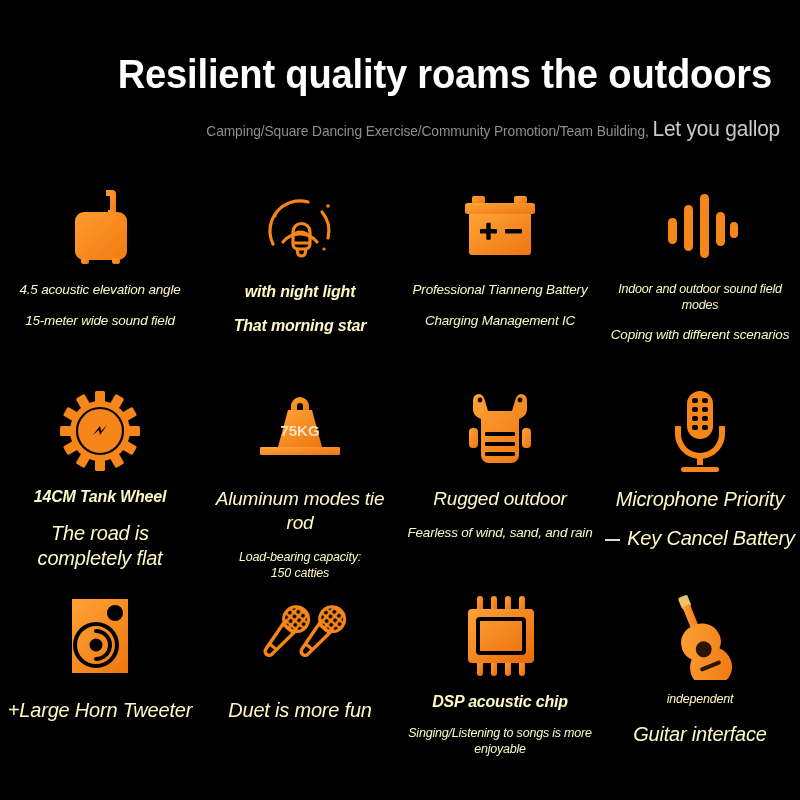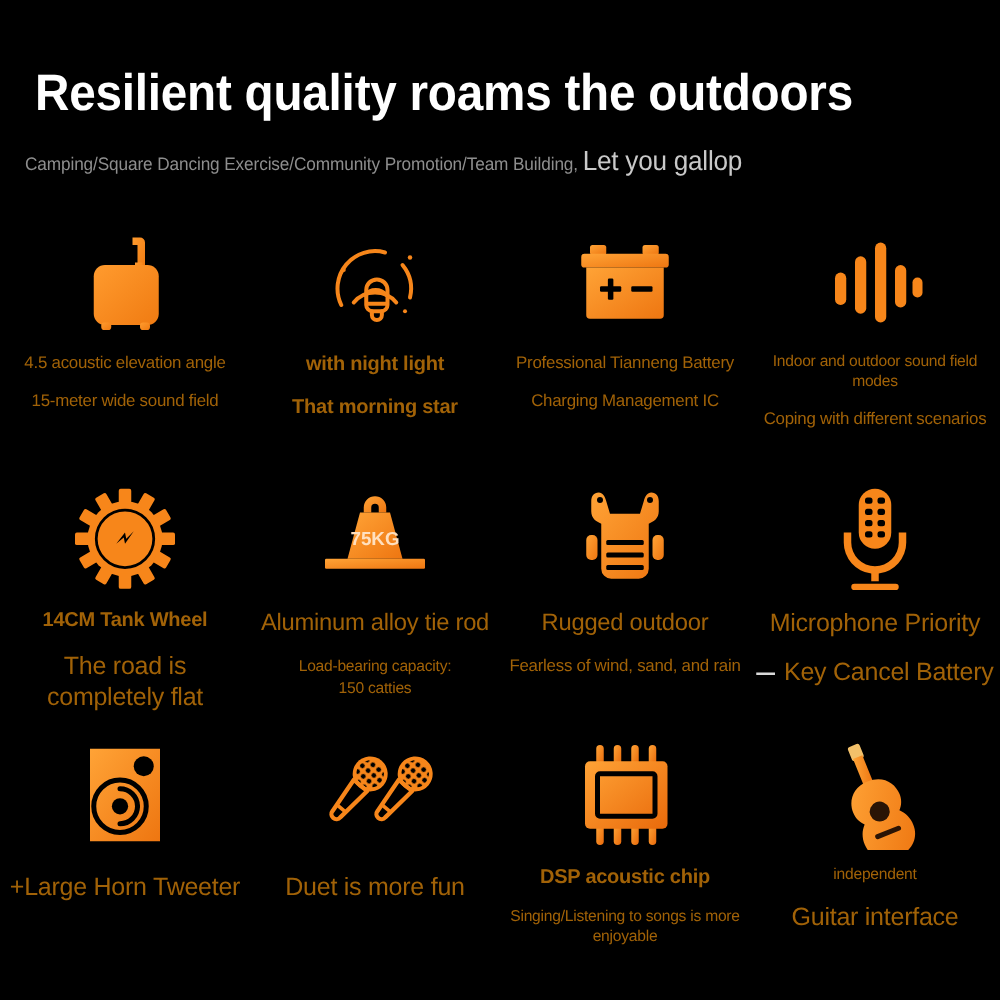--- a/index.html
+++ b/index.html
@@ -20,21 +20,21 @@
     position: relative;
     width: 800px;
     height: 800px;
     background: #000000;
     box-sizing: border-box;
   }
 
   
   .header {
     padding-top: 50px;
-    text-align: left;
+    text-align: right;
   }
   .title {
     font-family: "Liberation Sans Narrow", "Liberation Sans", sans-serif;
     font-size: 41px;
     line-height: 48px;
     font-weight: 700;
     color: #ffffff;
     letter-spacing: -0.2px;
     transform: scaleX(0.93);
     white-space: nowrap;
@@ -80,24 +80,25 @@
   .icon-wrap {
     height: 96px;
     display: flex;
     align-items: center;
     justify-content: center;
   }
   .icon-wrap svg { display: block; }
 
   .cap {
     width: 196px;
-    color: #a16207;
+    color: #fef9c3;
     font-family: "Liberation Sans Narrow", "Liberation Sans", sans-serif;
     letter-spacing: -0.2px;
     line-height: 1.25;
+    font-style: italic;
   }
   .cap1 { margin-top: 8px; }
   .cap2 { margin-top: 14px; }
 
   
   .s-xs  { font-size: 12.5px; }
   .s-sm  { font-size: 13.5px; }
   .s-md  { font-size: 20px; }
   .s-lg  { font-size: 19px; }
   .s-xl  { font-size: 16px; font-weight: 700; }
@@ -245,21 +246,21 @@
             <stop offset="0" stop-color="#FFA336"></stop>
                 <stop offset="1" stop-color="#EE7611"></stop>
           </linearGradient>
             </defs>
           <path d="M48 6 a9 9 0 0 1 9 9 v4 h-6 v-4 a3 3 0 0 0 -3 -3 a3 3 0 0 0 -3 3 v4 h-6 v-4 a9 9 0 0 1 9 -9 z" fill="url(#g6)"></path>
           <path d="M36 19 h24 l10 37 h-44 z" fill="url(#g6)"></path>
           <rect x="8" y="56" width="80" height="8" rx="1" fill="url(#g6)"></rect>
           <text x="48" y="45" text-anchor="middle" font-family="Liberation Sans, sans-serif" font-size="15" font-weight="700" fill="#FFE0BF">75KG</text>
         </svg>
       </div>
-      <div class="cap cap1 s-lg">Aluminum alloy tie rod</div>
+      <div class="cap cap1 s-lg">Aluminum modes tie rod</div>
       <div class="cap cap2 two-line s-xs">
         <div>Load-bearing capacity:</div>
         <div>150 catties</div>
       </div>
     </div>
 
     <div class="cell">
       <div class="icon-wrap">
         <svg width="78" height="86" viewBox="0 0 78 86">
           <defs>

